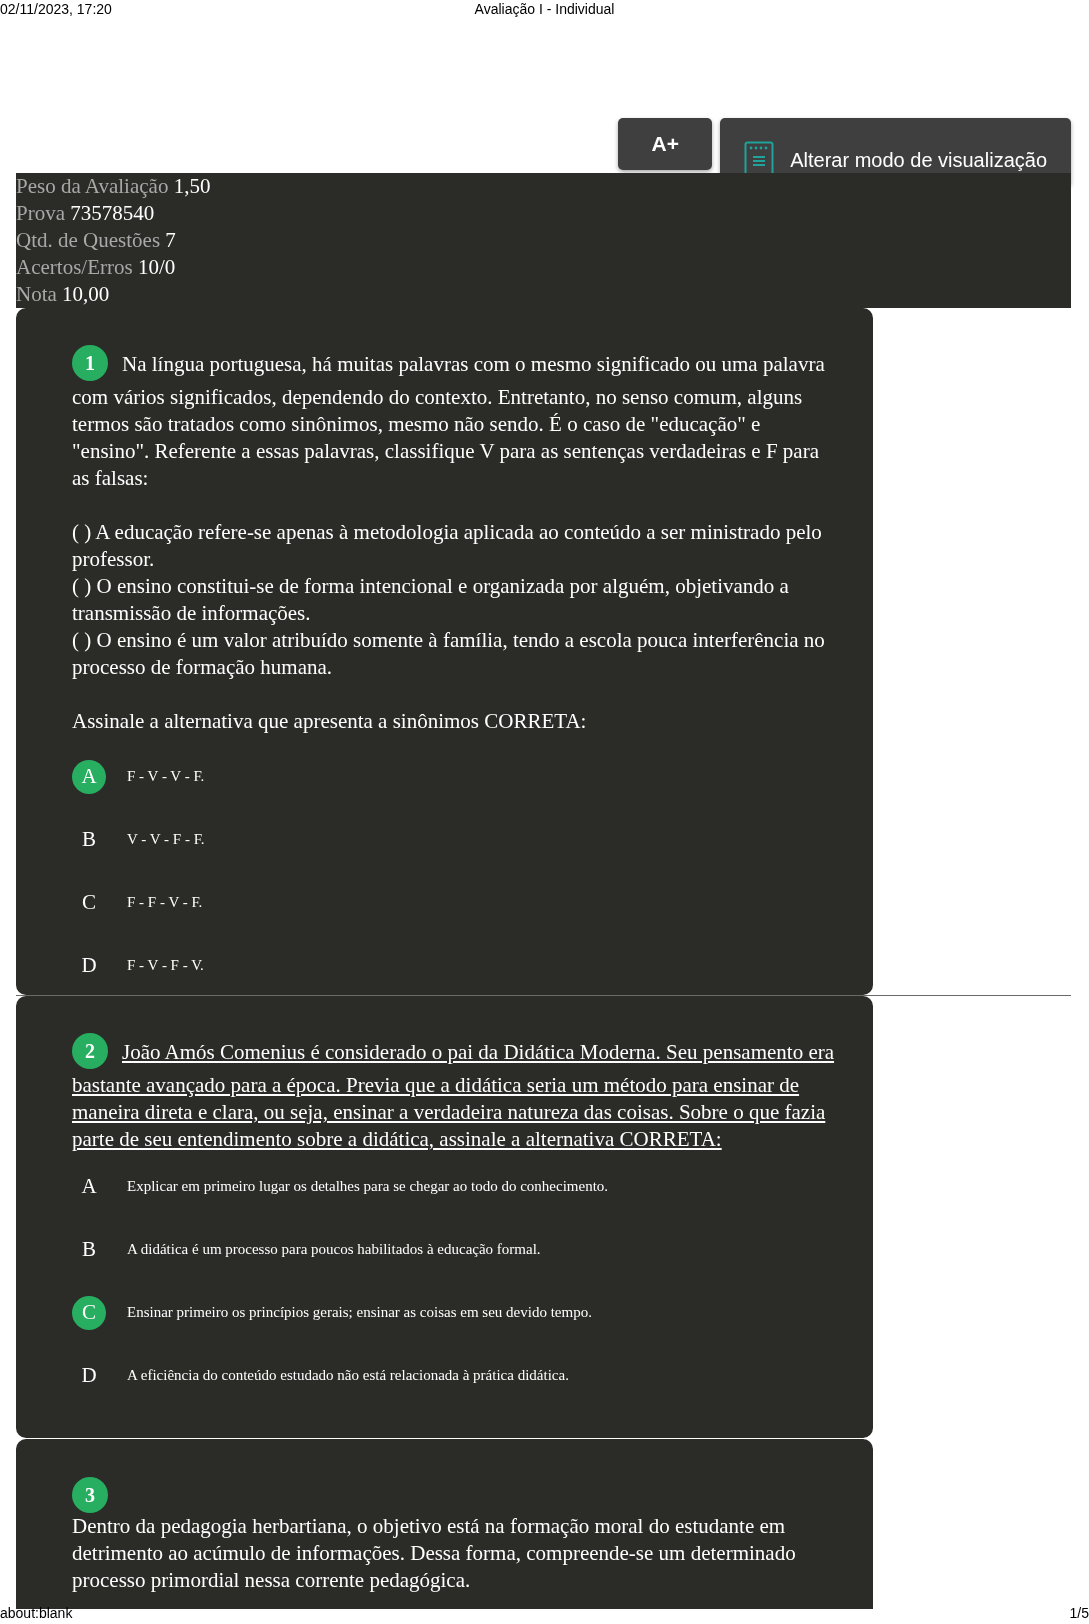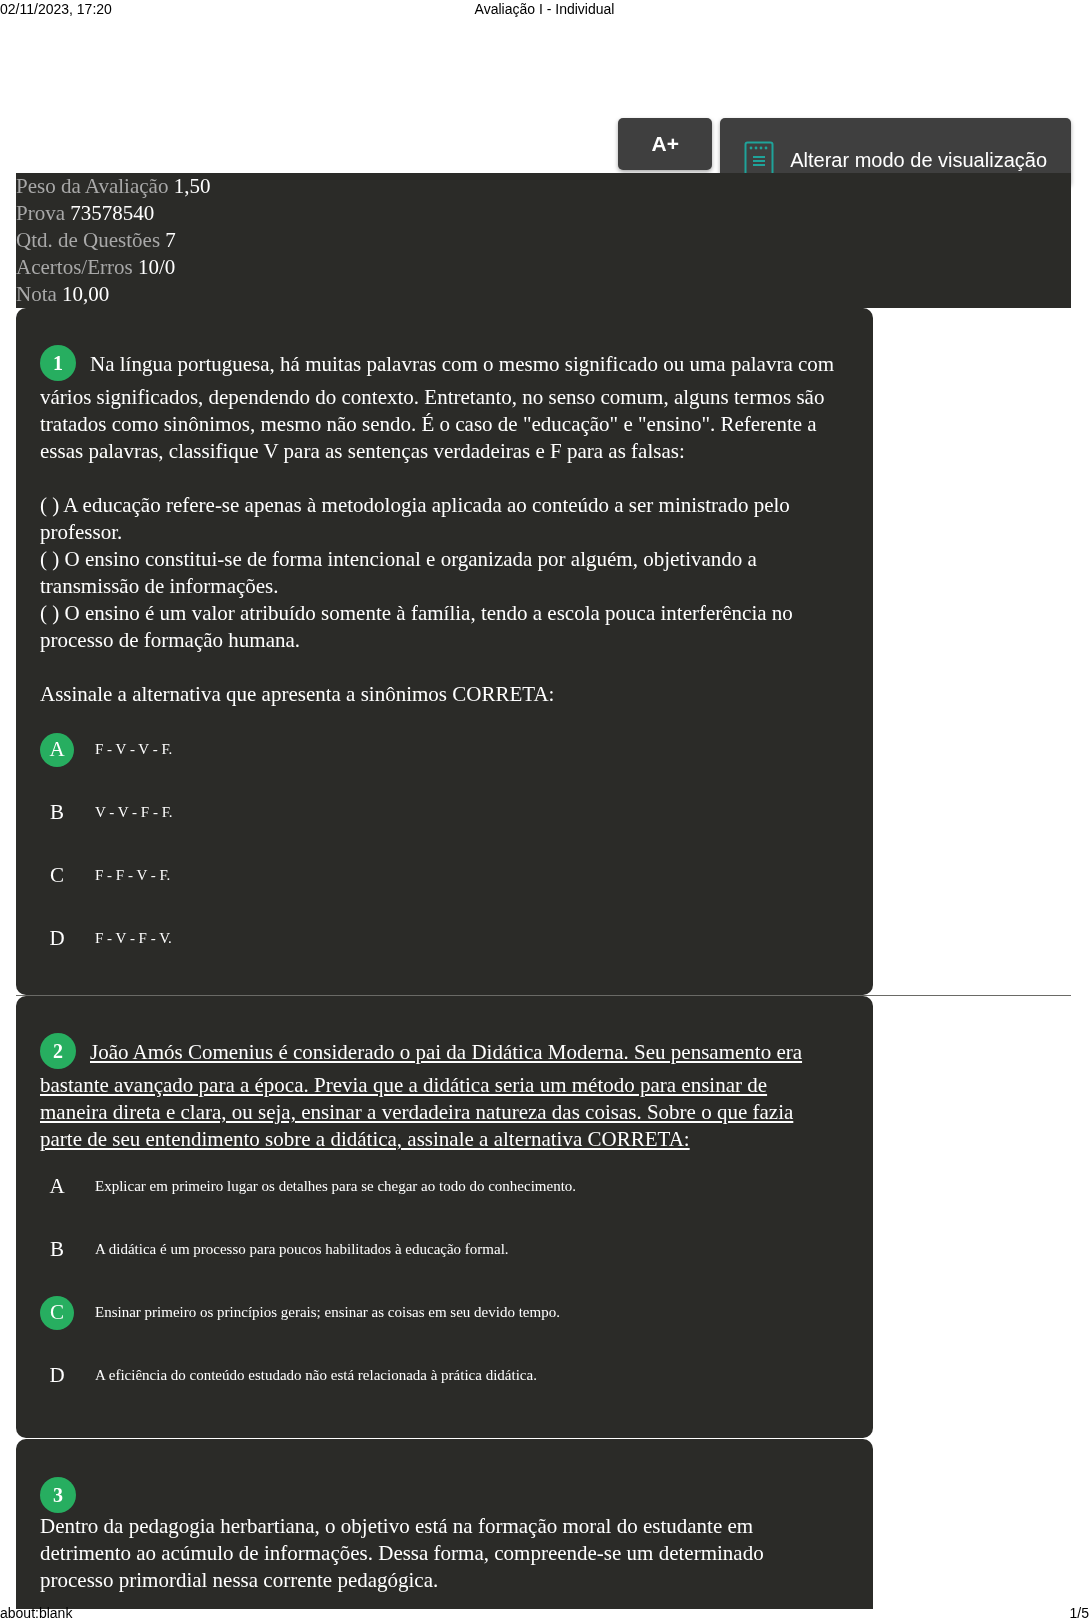--- a/index.html
+++ b/index.html
@@ -67,21 +67,21 @@
     .question {
       position: absolute;
       left: 16px;
       width: 857px;
       background: #2b2b28;
       border-radius: 10px;
       color: #ffffff;
       font-size: 21px;
       line-height: 27px;
       box-sizing: border-box;
-      padding: 0 36px 0 24px;
+      padding: 0 36px 0 56px;
     }
     .q1 { top: 308px; height: 687px; }
     .q2 { top: 996px; height: 442px; }
     .q3 { top: 1439px; height: 170px; border-bottom-left-radius: 0; border-bottom-right-radius: 0; }
     .sep-line {
       position: absolute;
       left: 16px;
       width: 1055px;
       height: 1px;
       background: #6a6a66;

